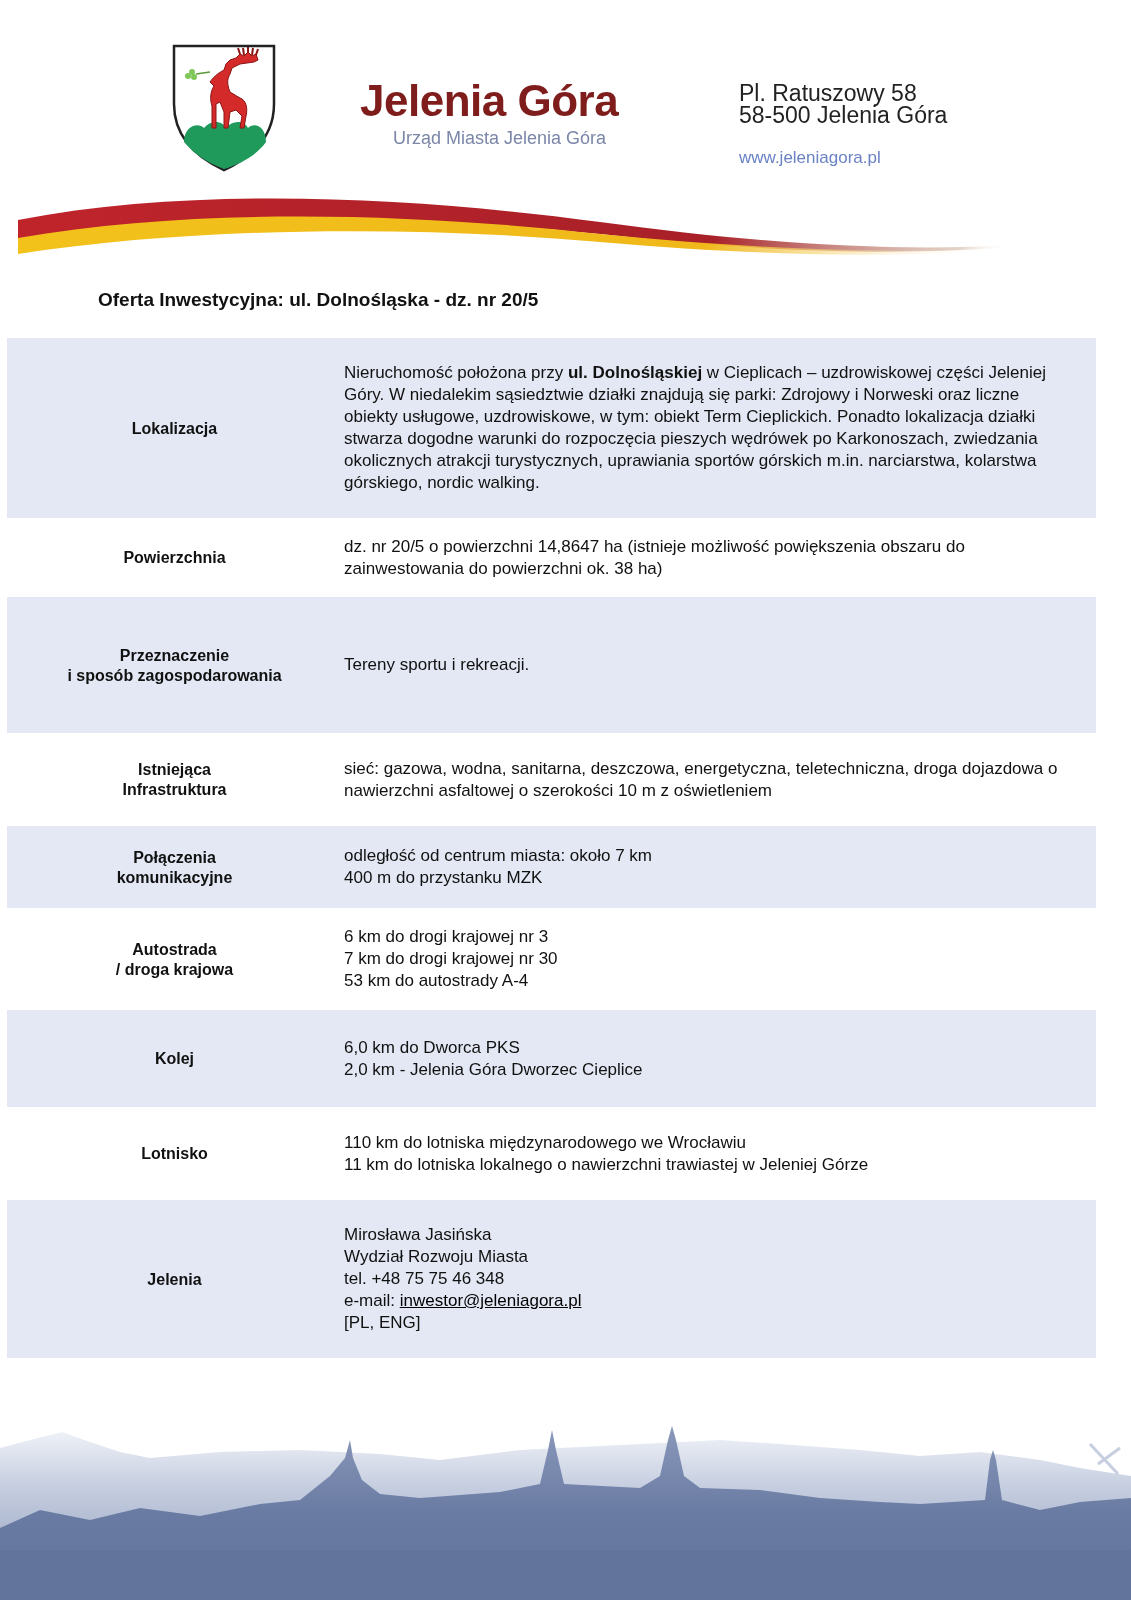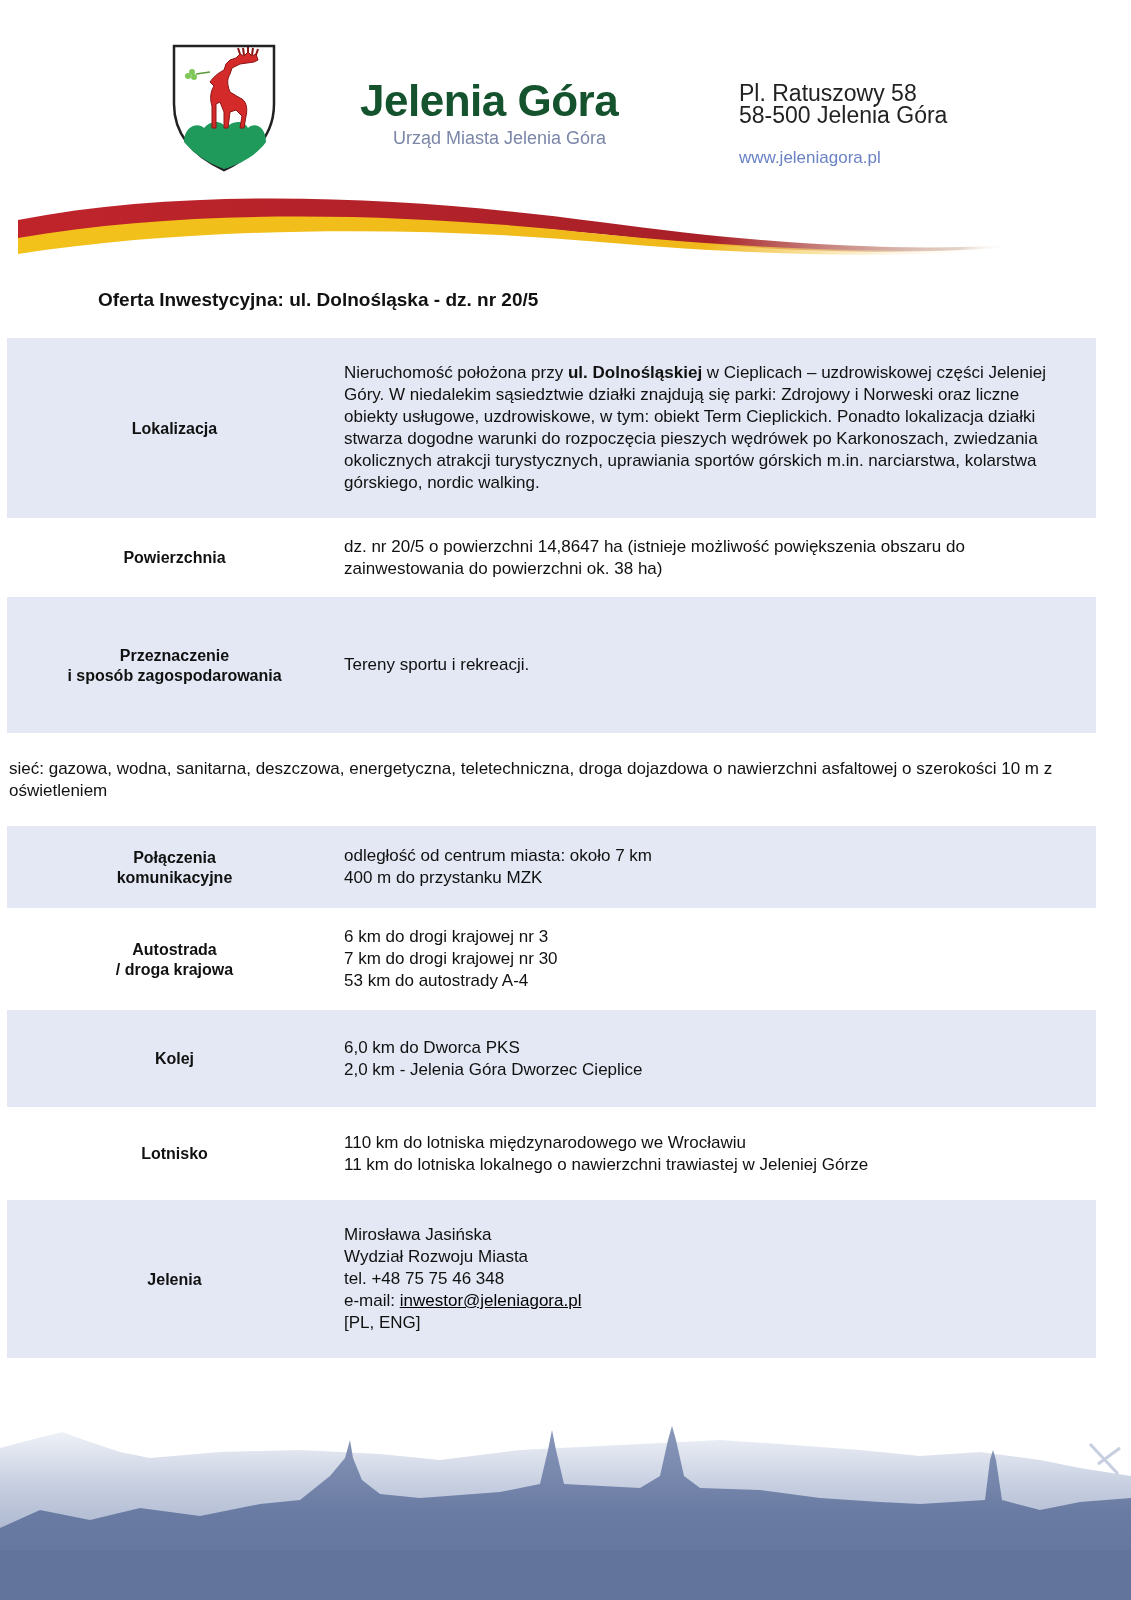--- a/index.html
+++ b/index.html
@@ -1,20 +1,20 @@
 <!DOCTYPE html>
 <html><head>
   <meta charset="utf-8">
   <style>
     * { margin: 0; padding: 0; box-sizing: border-box; }
     html, body { width: 1131px; height: 1600px; background: #ffffff; overflow: hidden; }
     body { position: relative; font-family: "Liberation Sans", sans-serif; color: #111; }
 
     .crest { position: absolute; left: 170px; top: 42px; width: 108px; height: 130px; }
-    .brand-title { position: absolute; left: 360px; top: 76px; font-size: 44px; font-weight: bold; color: #14532d; letter-spacing: -0.5px; }
+    .brand-title { position: absolute; left: 360px; top: 76px; font-size: 44px; font-weight: bold; color: #7f1d1d; letter-spacing: -0.5px; }
     .brand-sub { position: absolute; left: 393px; top: 128px; font-size: 18px; color: #7b86a8; }
     .addr { position: absolute; left: 739px; top: 82px; font-size: 23px; line-height: 22px; color: #222; }
     .addr div { white-space: nowrap; }
     .website { position: absolute; left: 739px; top: 148px; font-size: 17px; color: #6a82c4; }
 
     .swoosh { position: absolute; left: 0; top: 190px; width: 1131px; height: 80px; }
 
     .doc-title { position: absolute; left: 98px; top: 289px; font-size: 19px; font-weight: bold; color: #111; }
     .doc-title span { font-weight: normal; }
 
@@ -101,20 +101,24 @@
     <div class="label">
       <span class="line" style="display:block">Przeznaczenie</span>
       <span class="line" style="display:block">i sposób zagospodarowania</span>
     </div>
     <div class="value">
       <span class="line">Tereny sportu i rekreacji.</span>
     </div>
   </div>
 
   <div class="row" style="height:93px">
+    <div class="label">
+      <span style="display:block">Istniejąca</span>
+      <span style="display:block">Infrastruktura</span>
+    </div>
     <div class="value">
       <span class="line">sieć: gazowa, wodna, sanitarna, deszczowa, energetyczna, teletechniczna, droga dojazdowa o nawierzchni asfaltowej o szerokości 10 m z oświetleniem</span>
     </div>
   </div>
 
   <div class="row shaded" style="height:82px">
     <div class="label">
       <span style="display:block">Połączenia</span>
       <span style="display:block">komunikacyjne</span>
     </div>

